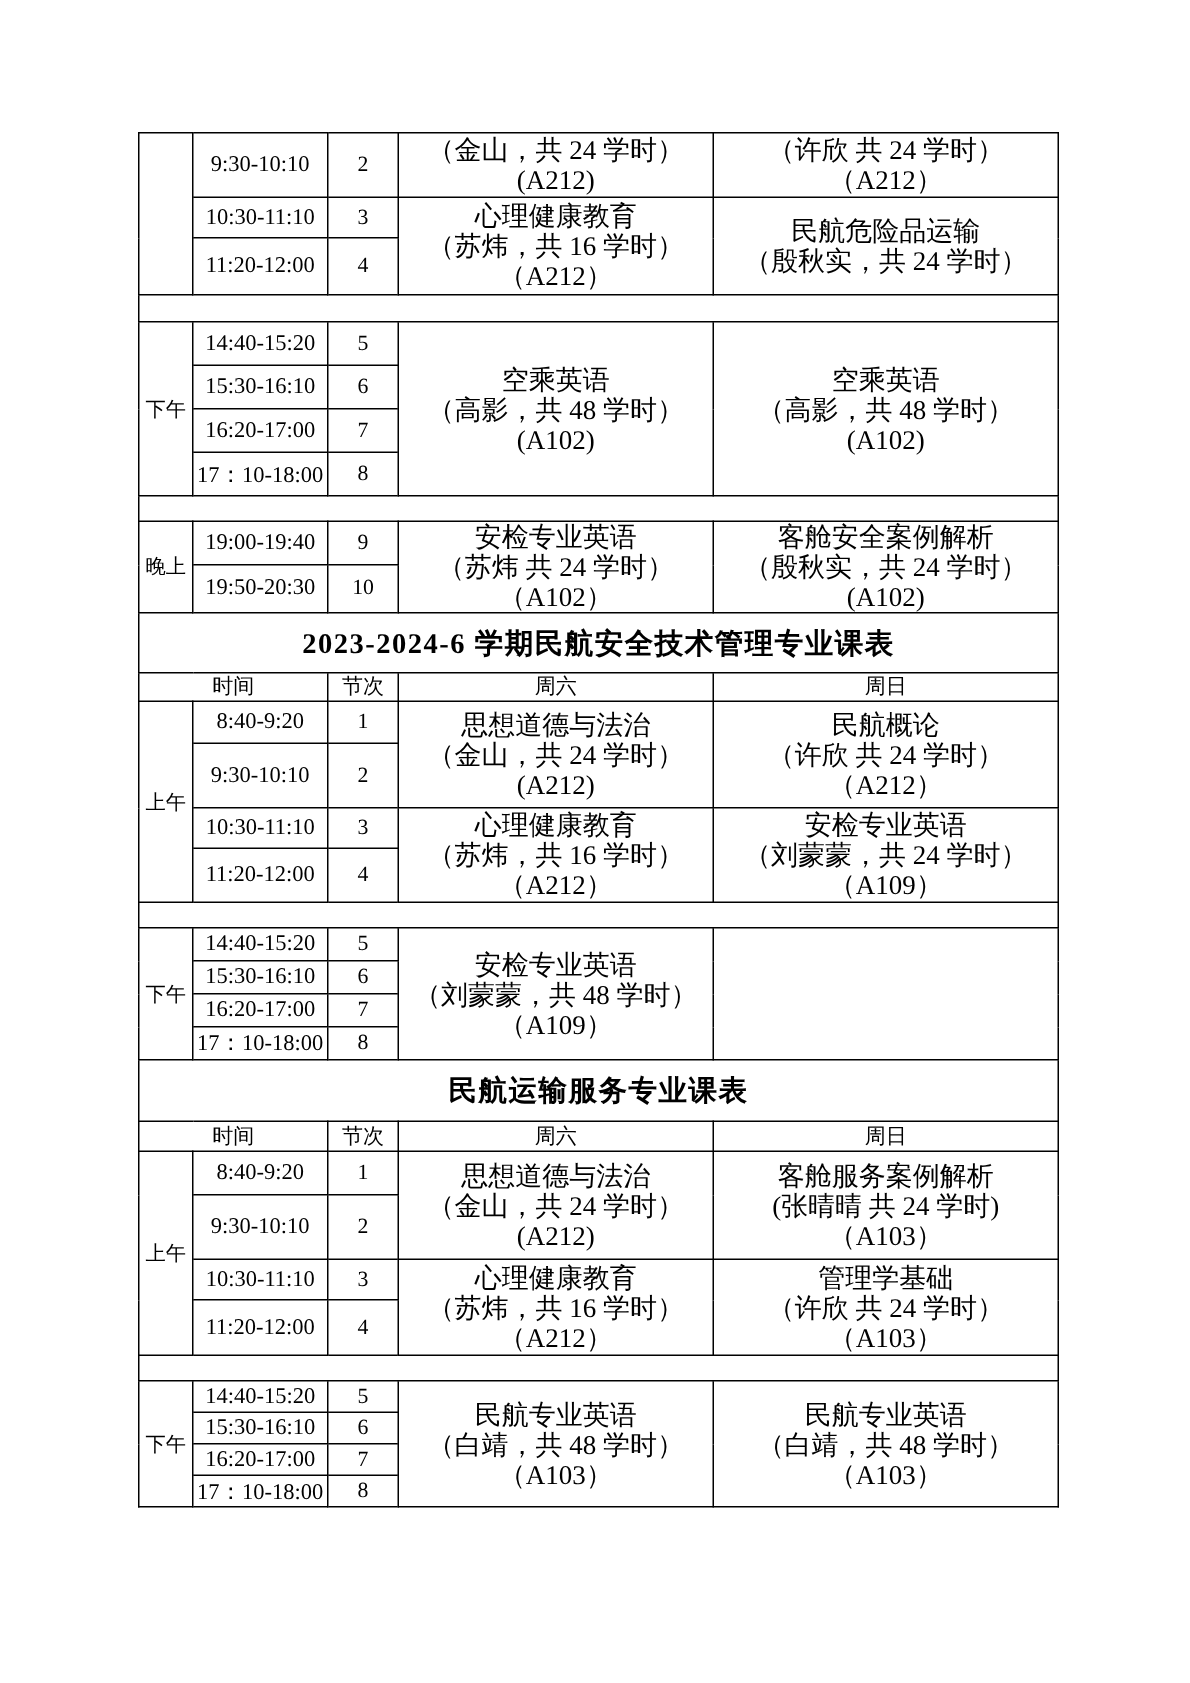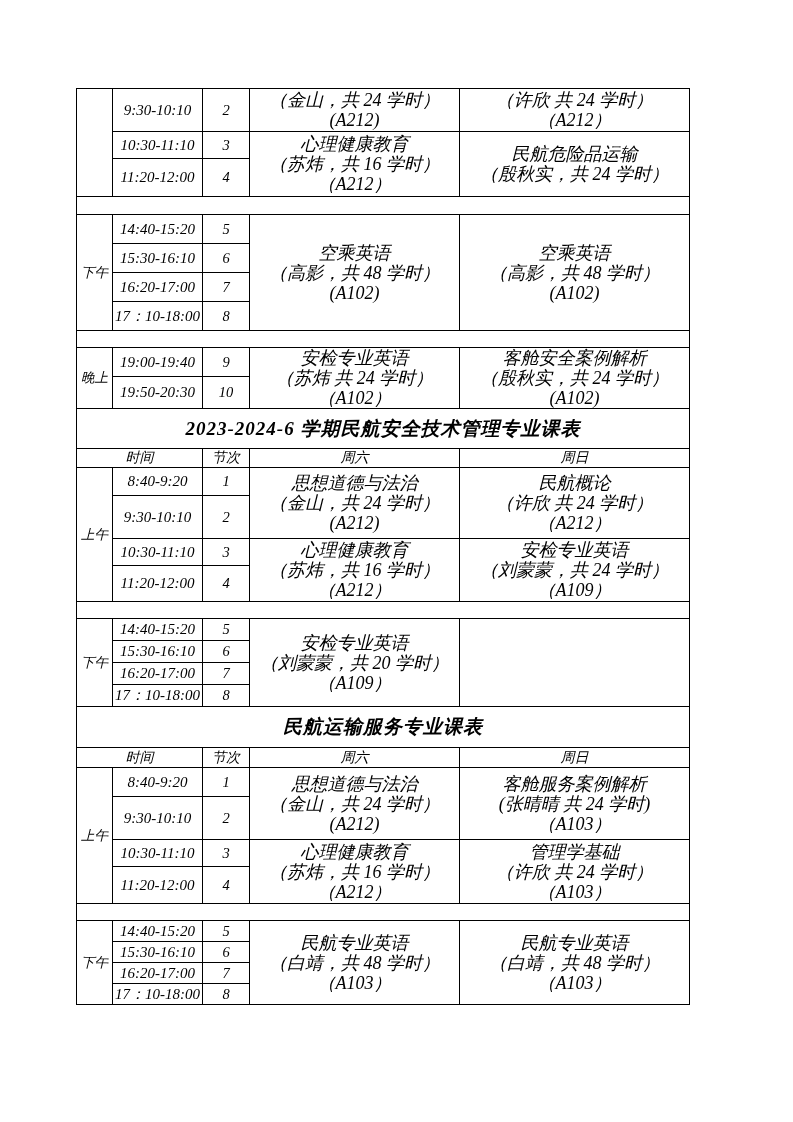--- a/index.html
+++ b/index.html
@@ -2,22 +2,22 @@
 <html><head>
 <meta charset="utf-8">
 <style>
   html,body{margin:0;padding:0;}
   body{
     width:793px;height:1122px;background:#ffffff;position:relative;
     font-family:"Liberation Serif","DejaVu Serif",serif;color:#000;
   }
   .page{position:absolute;left:0;top:0;width:793px;height:1122px;background:#fff;}
   table.sched{
-    position:absolute;left:76px;top:88px;width:613px;
-    border-collapse:collapse;table-layout:fixed;font-style:italic;
+    position:absolute;left:92px;top:88px;width:613px;
+    border-collapse:collapse;table-layout:fixed;
   }
   table.sched td{
     border:1px solid #000;text-align:center;vertical-align:middle;
     padding:0;overflow:hidden;
   }
   td.period{font-size:13.5px;margin-left:34px;}
   td.time{font-size:15px;}
   td.no{font-size:14.5px;}
   td.course{font-size:18px;line-height:20px;}
   td.gapcell{border-left:1px solid #000;border-right:1px solid #000;}
@@ -174,21 +174,21 @@
   <tr style="height:17px">
     <td class="gapcell" colspan="5"></td>
   </tr>
 
   <tr style="height:22px">
     <td class="period" rowspan="4">下午</td>
     <td class="time">14:40-15:20</td>
     <td class="no">5</td>
     <td class="course" rowspan="4">
       <div class="line">安检专业英语</div>
-      <div class="line">（刘蒙蒙，共 20 学时）</div>
+      <div class="line">（刘蒙蒙，共 48 学时）</div>
       <div class="line">（A109）</div>
     </td>
     <td class="course" rowspan="4"></td>
   </tr>
   <tr style="height:22px">
     <td class="time">15:30-16:10</td>
     <td class="no">6</td>
   </tr>
   <tr style="height:22px">
     <td class="time">16:20-17:00</td>

